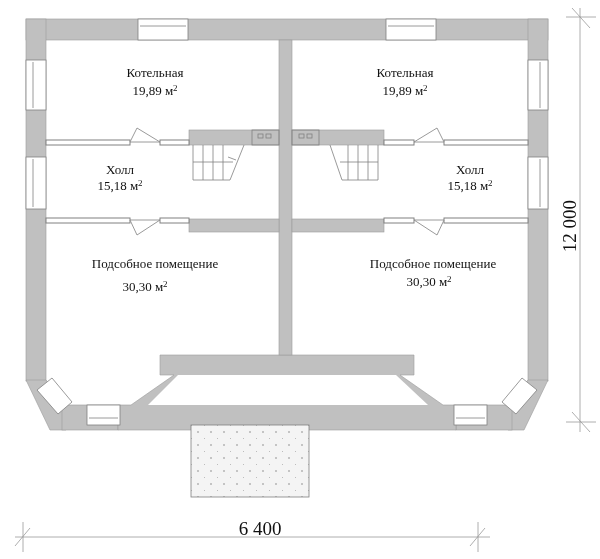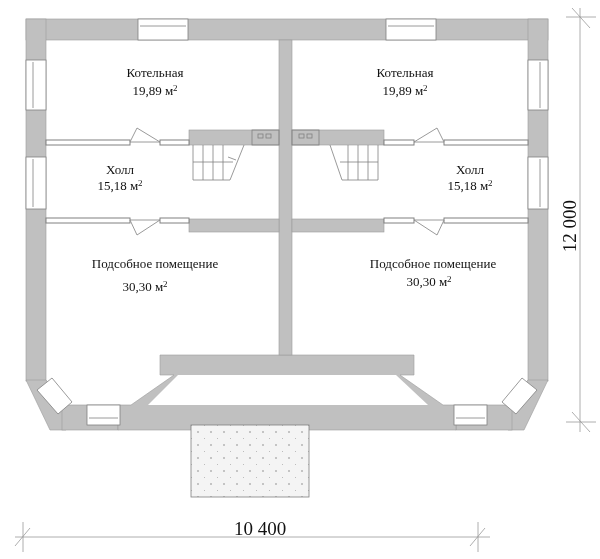--- a/index.html
+++ b/index.html
@@ -143,14 +143,14 @@
 
 <div class="lbl room-name" style="left:420px;top:162px;width:100px;">Холл</div>
 <div class="lbl room-area" style="left:420px;top:178px;width:100px;"><span>15,18</span> <span>м</span><sup>2</sup></div>
 
 <div class="lbl room-name" style="left:80px;top:256px;width:150px;">Подсобное помещение</div>
 <div class="lbl room-area" style="left:90px;top:279px;width:110px;"><span>30,30</span> <span>м</span><sup>2</sup></div>
 
 <div class="lbl room-name" style="left:358px;top:256px;width:150px;">Подсобное помещение</div>
 <div class="lbl room-area" style="left:374px;top:274px;width:110px;"><span>30,30</span> <span>м</span><sup>2</sup></div>
 
-<div class="lbl dim" style="left:215px;top:518px;width:90px;">10 400</div>
+<div class="lbl dim" style="left:215px;top:518px;width:90px;">6 400</div>
 <div class="lbl dim dim-v" style="left:520px;top:215px;width:100px;height:22px;">12 000</div>
 
 </body></html>

